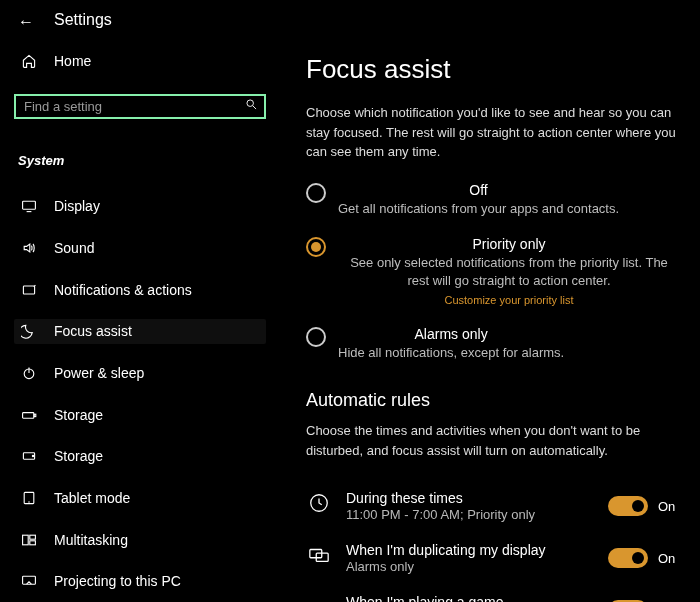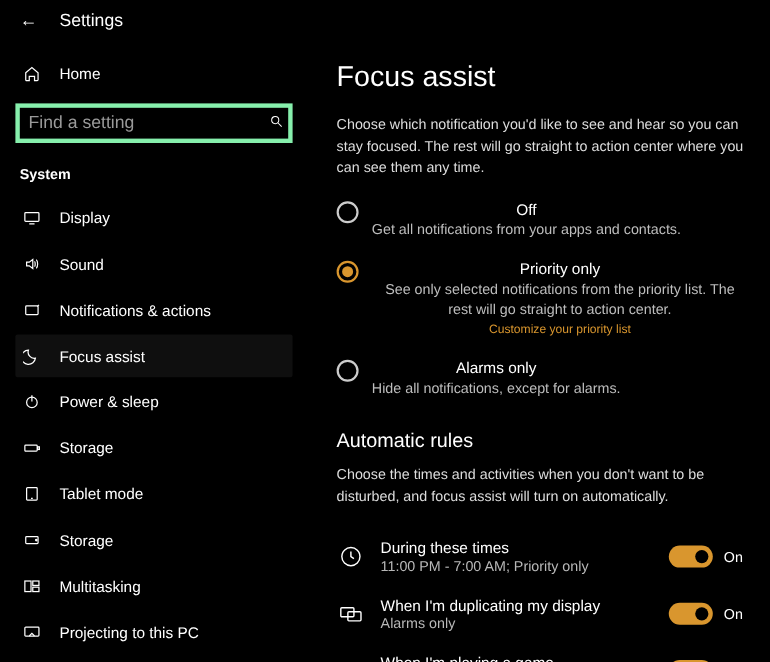--- a/index.html
+++ b/index.html
@@ -3,48 +3,48 @@
 <meta charset="utf-8">
 <style>
 * { margin: 0; padding: 0; box-sizing: border-box; font-family: "Segoe UI", sans-serif; }
 body { background: #000; color: #fff; width: 700px; height: 602px; overflow: hidden; display: flex; flex-direction: column; }
 
 .header { display: flex; align-items: center; height: 40px; padding: 0 18px; gap: 20px; }
 .header .back { font-size: 16px; color: #fff; }
 
 .body { display: flex; flex: 1; min-height: 0; }
 
-.sidebar { width: 280px; background: #000; padding: 8px 14px; display: flex; flex-direction: column; gap: 3px; justify-content: space-between; }
+.sidebar { width: 280px; background: #000; padding: 8px 14px; display: flex; flex-direction: column; gap: 16px; justify-content: space-between; }
 .nav-row { display: flex; align-items: center; gap: 16px; height: 40px; padding: 0 6px; color: #fff; font-size: 14px; border-radius: 2px; }
 .nav-row .icon { width: 18px; height: 18px; display: flex; align-items: center; justify-content: center; }
 .nav-row.active { background: rgba(255,255,255,0.06); }
 
 .search-wrap { margin: 4px 0 12px 0; }
-.search { width: 100%; height: 36px; border: 4px solid #86efac; background: #000; color: #fff; padding: 0 30px 0 8px; font-size: 16px; outline: none; }
+.search { width: 100%; height: 25px; border: 2px solid #86efac; background: #000; color: #fff; padding: 0 30px 0 8px; font-size: 13px; outline: none; }
 .search::placeholder { color: #9a9a9a; }
 .search-wrap { position: relative; }
 .search-icon { position: absolute; right: 8px; top: 50%; transform: translateY(-50%); color: #c08a3a; font-size: 13px; }
 
-.category { font-size: 13px; font-weight: 600; color: #fff; margin: 6px 0 10px 4px; }
+.category { font-size: 13px; font-weight: 600; color: #fff; margin: 6px 0 10px 4px; font-style: italic; }
 
 .content { flex: 1; padding: 14px 20px 0 26px; overflow-y: auto; }
 .page-title { font-size: 26px; font-weight: 400; margin-bottom: 18px; }
 .desc { font-size: 13px; color: #ddd; line-height: 1.5; margin-bottom: 20px; max-width: 380px; }
 
 .radio-opt { display: flex; gap: 12px; margin-bottom: 18px; max-width: 380px; text-align: center; }
 .radio-circle { width: 20px; height: 20px; border: 2px solid #ccc; border-radius: 50%; flex-shrink: 0; margin-top: 1px; position: relative; }
 .radio-circle.selected { border-color: #d9962e; }
 .radio-circle.selected::after { content: ""; position: absolute; width: 10px; height: 10px; background: #d9962e; border-radius: 50%; top: 50%; left: 50%; transform: translate(-50%,-50%); }
 .radio-body .r-title { font-size: 14px; color: #fff; }
 .radio-body .r-desc { font-size: 13px; color: #bdbdbd; line-height: 1.4; margin-top: 2px; }
 .link { color: #d9962e; font-size: 11px; margin-top: 2px; display: inline-block; }
 
 .section-title { font-size: 18px; font-weight: 400; margin: 28px 0 10px 0; }
 
-.rule-row { display: flex; align-items: center; gap: 14px; padding: 10px 0; }
+.rule-row { display: flex; gap: 14px; padding: 10px 0; }
 .rule-icon { width: 26px; height: 26px; display: flex; align-items: center; justify-content: center; flex-shrink: 0; }
 .rule-text { flex: 1; }
 .rule-text .rt-title { font-size: 14px; color: #fff; }
 .rule-text .rt-sub { font-size: 13px; color: #b8b8b8; margin-top: 1px; }
 .toggle-wrap { display: flex; align-items: center; gap: 10px; }
 .toggle { width: 40px; height: 20px; background: #d9962e; border-radius: 10px; position: relative; }
 .toggle::after { content: ""; position: absolute; width: 12px; height: 12px; background: #000; border-radius: 50%; top: 4px; right: 4px; }
 .toggle-label { font-size: 13px; color: #fff; width: 22px; }
 
 svg { stroke: #fff; fill: none; stroke-width: 1.4; }
@@ -130,34 +130,34 @@
           <svg viewBox="0 0 20 20" width="16" height="16">
             <rect x="2" y="7" width="14" height="7" rx="1"></rect>
             <rect x="16.5" y="9" width="2" height="3"></rect>
           </svg>
         </span>
       <span>Storage</span>
     </div>
     <div class="nav-row">
       <span class="icon">
           <svg viewBox="0 0 20 20" width="16" height="16">
+            <rect x="3" y="6" width="14" height="8" rx="1"></rect>
+            <circle cx="15" cy="10" r="0.8" fill="#fff"></circle>
+          </svg>
+        </span>
+      <span>Storage</span>
+    </div>
+    <div class="nav-row">
+      <span class="icon">
+          <svg viewBox="0 0 20 20" width="16" height="16">
             <rect x="4" y="3" width="12" height="14" rx="1"></rect>
             <line x1="9" y1="15" x2="11" y2="15"></line>
           </svg>
         </span>
       <span>Tablet mode</span>
-    </div>
-    <div class="nav-row">
-      <span class="icon">
-          <svg viewBox="0 0 20 20" width="16" height="16">
-            <rect x="3" y="6" width="14" height="8" rx="1"></rect>
-            <circle cx="15" cy="10" r="0.8" fill="#fff"></circle>
-          </svg>
-        </span>
-      <span>Storage</span>
     </div>
     <div class="nav-row">
       <span class="icon">
           <svg viewBox="0 0 20 20" width="16" height="16">
             <rect x="2" y="4" width="7" height="12"></rect>
             <rect x="11" y="4" width="7" height="5"></rect>
             <rect x="11" y="11" width="7" height="5"></rect>
           </svg>
         </span>
       <span>Multitasking</span>

